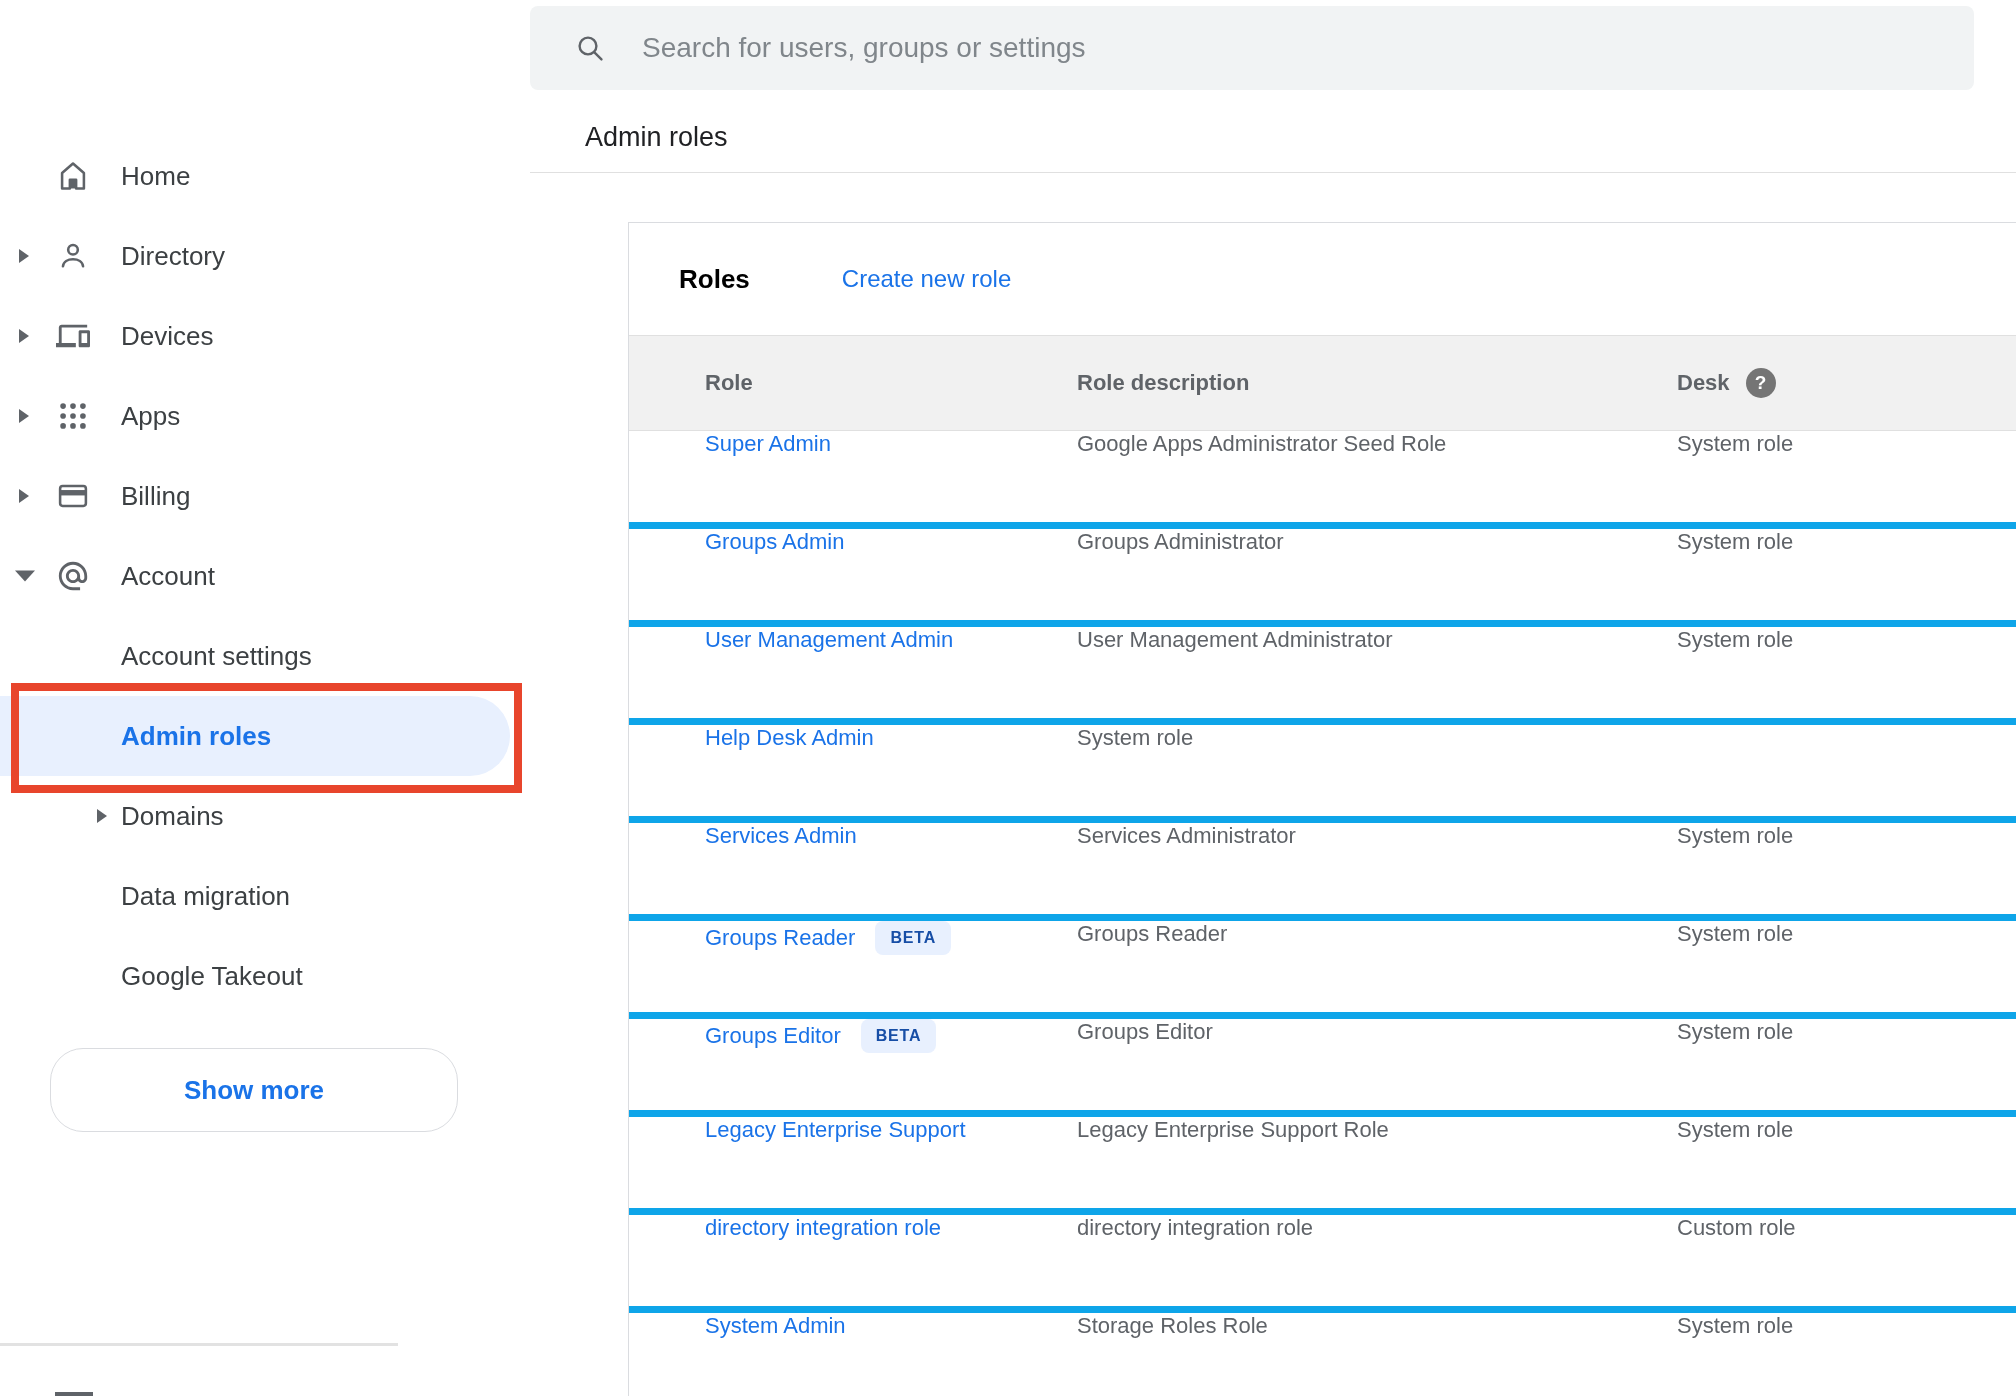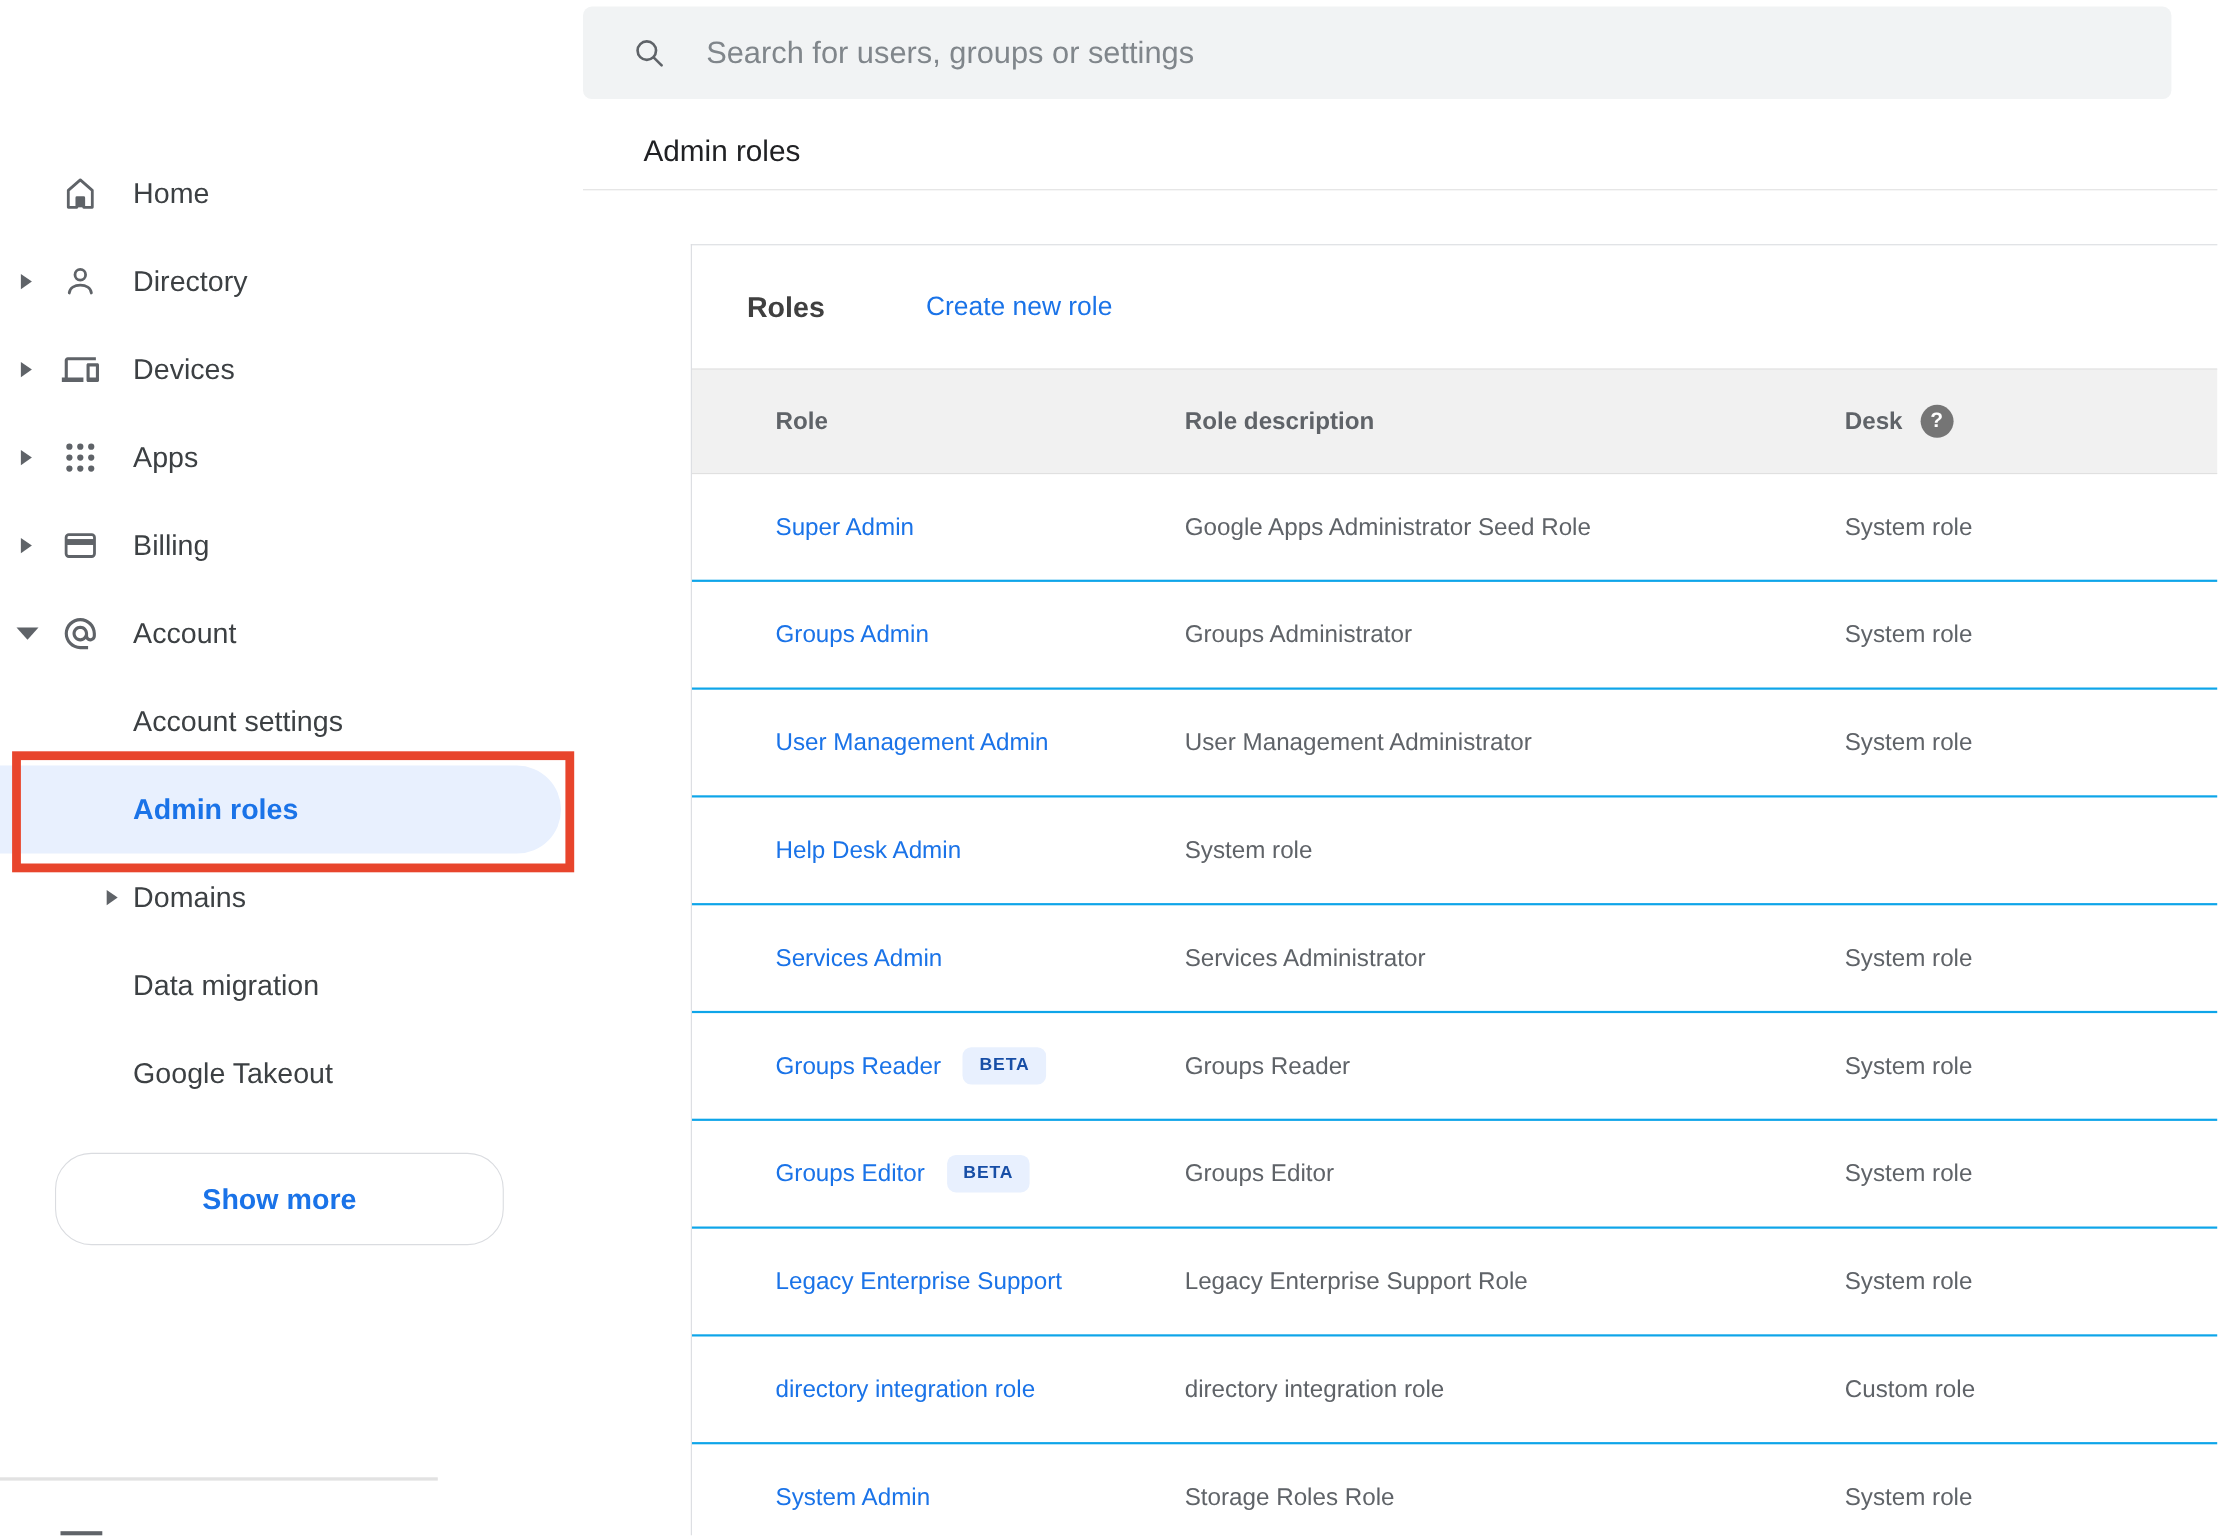--- a/index.html
+++ b/index.html
@@ -110,41 +110,41 @@
     border: 8px solid #e8452c; pointer-events: none; z-index: 5;
   }
 
   
   .card {
     position: absolute; left: 628px; top: 222px; width: 1388px; height: 1174px;
     background: #fff; border-left: 1px solid #dadce0; border-top: 1px solid #dadce0;
     overflow: hidden;
   }
   .card-titlebar { height: 112px; display: flex; align-items: center; padding-left: 50px; }
-  .panel-title { font-size: 26px; font-weight: bold; color: #404040; }
+  .panel-title { font-size: 26px; font-weight: bold; color: #000000; }
   .create-link { margin-left: 92px; font-size: 24px; color: #1a73e8; cursor: pointer; }
 
   .thead {
     height: 96px; background: #f1f1f1;
     border-top: 1px solid #e0e0e0; border-bottom: 1px solid #e0e0e0;
     display: flex; align-items: center;
   }
   .thead .hcell { font-size: 22px; font-weight: bold; color: #5f6368; }
   .c1 { margin-left: 76px; width: 372px; display: flex; align-items: center; }
   .c2 { width: 600px; }
   .c3 { flex: 1; display: flex; align-items: center; }
 
   .help-badge {
     width: 30px; height: 30px; border-radius: 50%; background: #757575;
     color: #fff; font-size: 19px; font-weight: bold;
     display: inline-flex; align-items: center; justify-content: center;
     margin-left: 16px; cursor: pointer;
   }
 
-  .trow { height: 98px; display: flex; align-items: center; border-bottom: 2px solid #0ea5e9; }
+  .trow { height: 98px; display: flex; align-items: flex-start; border-bottom: 7px solid #0ea5e9; }
   .role-link { font-size: 22px; color: #1a73e8; cursor: pointer; white-space: nowrap; }
   .desc, .type { font-size: 22px; color: #5f6368; white-space: nowrap; }
   .beta {
     margin-left: 20px; background: #e8f0fe; color: #174ea6;
     font-size: 16px; font-weight: bold; letter-spacing: 0.8px;
     padding: 9px 15px; border-radius: 8px; line-height: 1;
   }
 </style>
 </head>
 <body>

